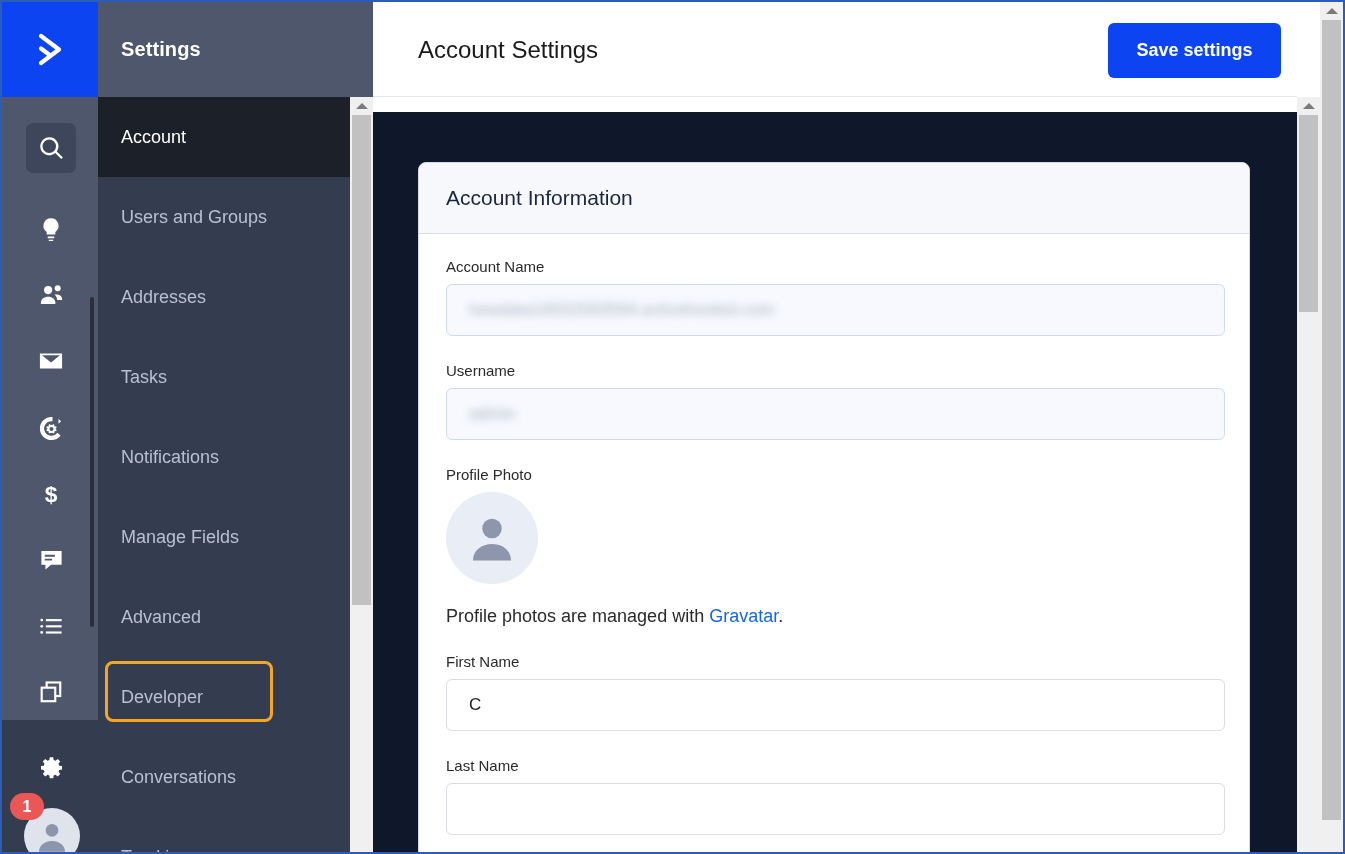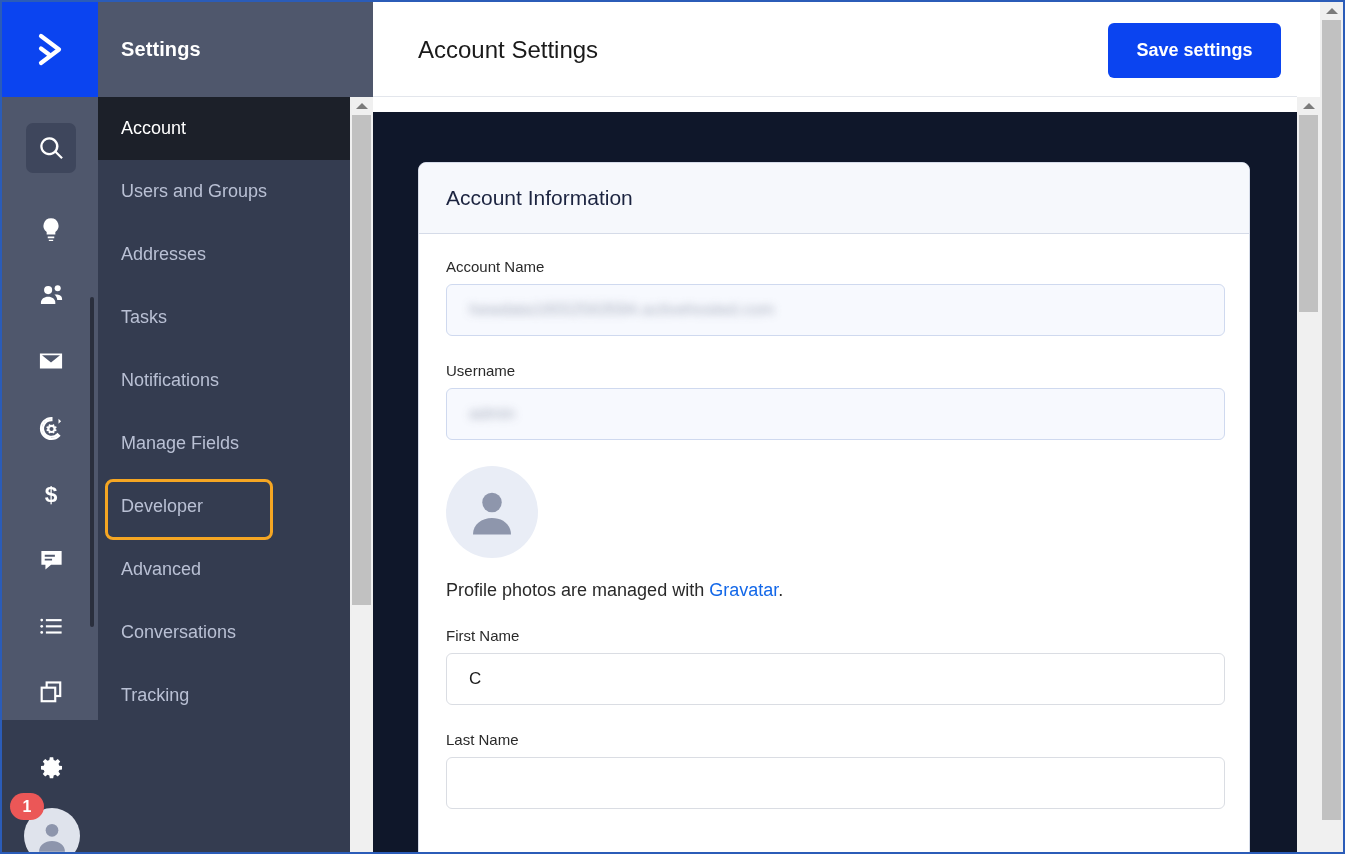--- a/index.html
+++ b/index.html
@@ -107,21 +107,21 @@
     letter-spacing: .1px;
   }
   .side-nav {
     position: absolute; left: 0; top: 95px;
     width: 252px; height: 755px;
     background: #343c50;
     overflow: hidden;
   }
   .nav-item {
     position: relative;
-    height: 63px;
+    height: 80px;
     display: flex; align-items: center;
     padding-left: 23px;
     color: #b9c0d4;
     font-size: 18px;
     white-space: nowrap;
   }
   .nav-item.active {
     background: #1c2029;
     color: #ffffff;
     width: 252px;
@@ -412,25 +412,25 @@
         </div>
         <div class="nav-item">
           <span>Tasks</span>
         </div>
         <div class="nav-item">
           <span>Notifications</span>
         </div>
         <div class="nav-item">
           <span>Manage Fields</span>
         </div>
+        <div class="nav-item">
+          <span>Advanced</span>
+        </div>
         <div class="nav-item highlight">
           <span>Developer</span>
-        </div>
-        <div class="nav-item">
-          <span>Advanced</span>
         </div>
         <div class="nav-item">
           <span>Conversations</span>
         </div>
         <div class="nav-item">
           <span>Tracking</span>
         </div>
       </nav>
 
     <div class="side-sb">
@@ -465,20 +465,21 @@
           </div>
 
           <div class="fld-group">
             <div class="fld-label">Username</div>
             <div class="input">
               <span class="blurred">admin</span>
             </div>
           </div>
 
           <div class="fld-group">
+            <div class="fld-label">Profile Photo</div>
             <div class="photo-circle">
               <span>
                 <svg width="60" height="60" viewBox="0 0 24 24">
                   <circle cx="12" cy="8.2" r="3.9"></circle>
                   <path d="M4.4 21c0-4.1 3.5-6.6 7.6-6.6s7.6 2.5 7.6 6.6H4.4z"></path>
                 </svg>
               </span>
             </div>
             <div class="gravatar-line"><span>Profile photos are managed with </span><a class="gravatar-link" href="#">Gravatar</a><span>.</span></div>
           </div>

